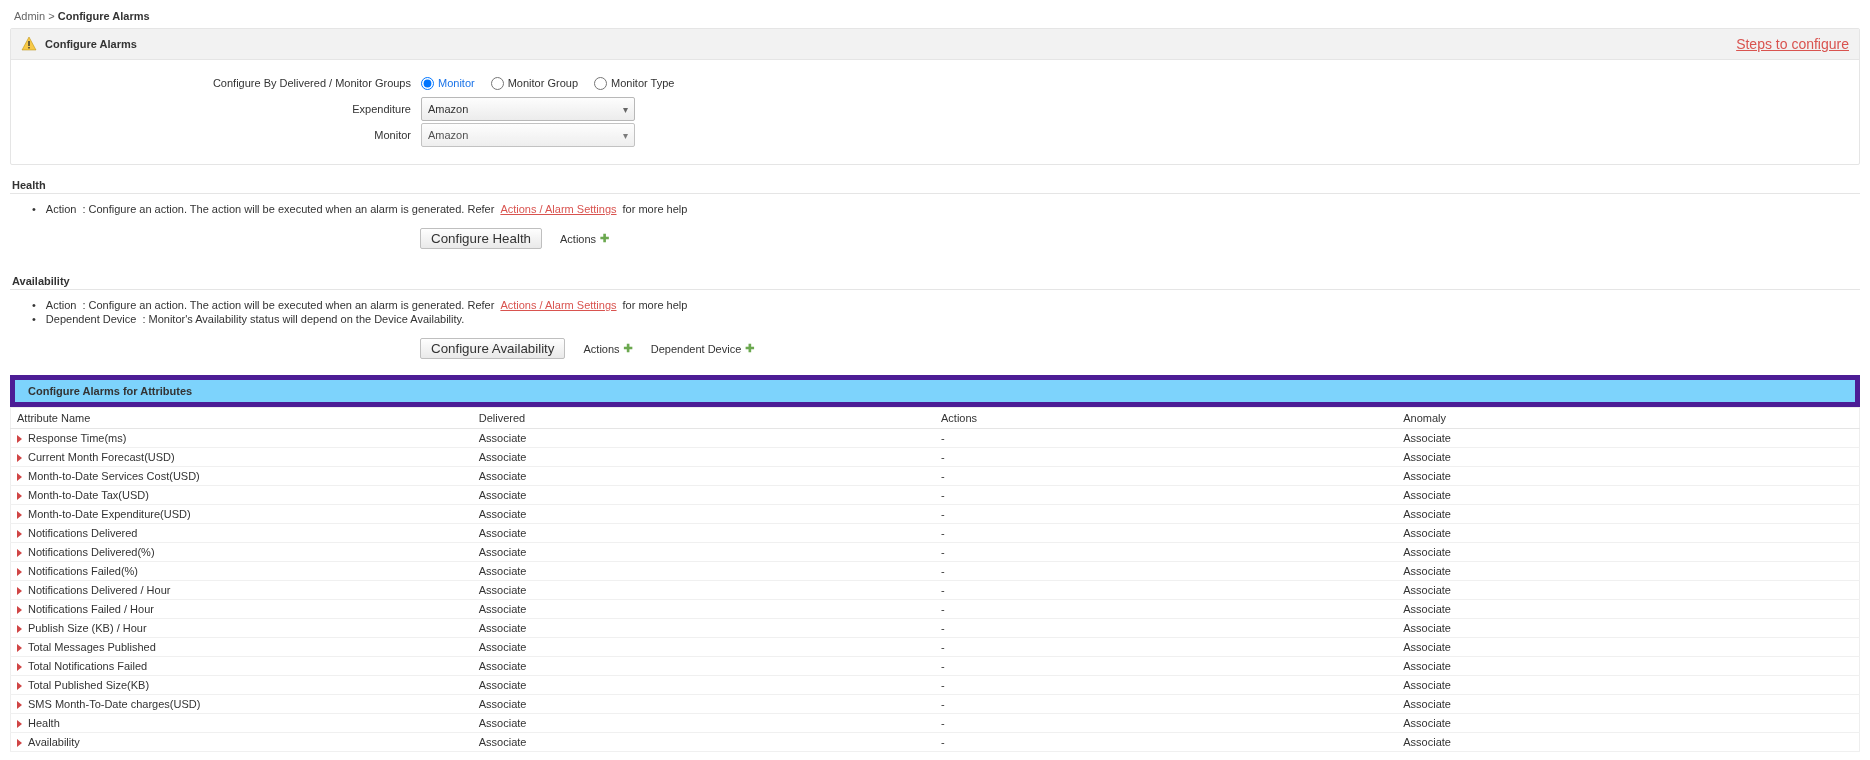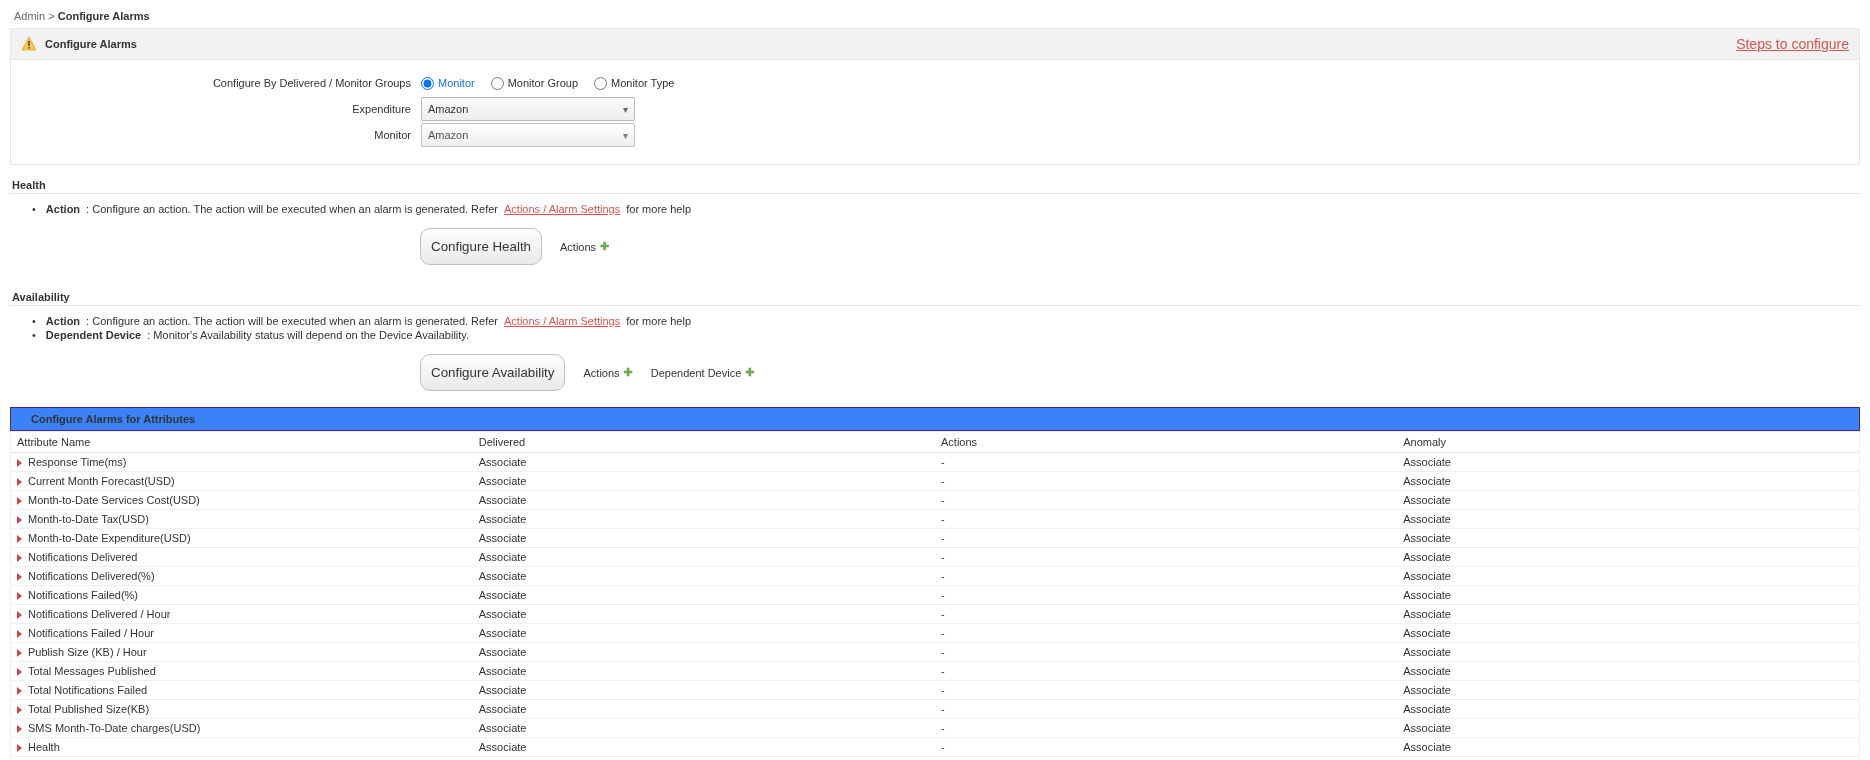--- a/index.html
+++ b/index.html
@@ -18,27 +18,27 @@
   .form-ctrl{display:flex;align-items:center;gap:16px}
   .radio-wrap{display:inline-flex;align-items:center;gap:4px;color:#333}
   .radio-wrap input{margin:0}
   .select-look{width:200px;height:22px;border:1px solid #b8b8b8;border-radius:2px;background:linear-gradient(#fdfdfd,#ececec);display:flex;align-items:center;justify-content:space-between;padding:0 6px;color:#333}
   .select-look.disabledish{opacity:0.85}
   .select-caret{font-size:10px;color:#666}
   .section-title{font-weight:bold;color:#333;padding:4px 2px 2px 2px;border-bottom:1px solid #e5e5e5;margin-top:6px}
   .bullet-list{padding:8px 14px 6px 22px}
   .bullet-list .row{display:flex;gap:6px;align-items:baseline;padding:1px 0;color:#333;flex-wrap:wrap}
   .bullet-list .row::before{content:"•";color:#333;margin-right:4px}
-  .bullet-list b{font-weight:bold}
+  .bullet-list b{font-weight:normal}
   .link-red{color:#d9534f;}
   .btn-bar{display:flex;align-items:center;gap:18px;padding:6px 0 16px 410px}
-  .btn{background:linear-gradient(#fefefe,#e9e9e9);border:1px solid #bfbfbf;border-radius:10px;padding:10px 10px;color:#333;cursor:pointer}
+  .btn{background:linear-gradient(#fefefe,#e9e9e9);border:1px solid #bfbfbf;border-radius:2px;padding:2px 10px;color:#333;cursor:pointer}
   .with-plus{display:inline-flex;align-items:center;gap:4px;color:#333}
   .plus{color:#6ba84f;font-weight:bold}
-  .sub-header{display:flex;align-items:center;background:#3b82f6;border:1px solid #4c1d95;height:22px;padding:0 20px;font-weight:bold;color:#333}
+  .sub-header{display:flex;align-items:center;background:#7dd3fc;border:5px solid #4c1d95;height:22px;padding:0 13px;font-weight:bold;color:#333}
   table.attrs{width:100%;border-collapse:collapse;border:1px solid #eee;margin-top:0}
   table.attrs th{background:#fff;text-align:left;font-weight:normal;padding:4px 6px;border-bottom:1px solid #e5e5e5;color:#333}
   table.attrs td{padding:3px 6px;border-bottom:1px solid #f0f0f0;color:#333;vertical-align:middle}
   table.attrs td.name-cell{white-space:nowrap}
   .arrow-icon{display:inline-block;width:0;height:0;border-top:4px solid transparent;border-bottom:4px solid transparent;border-left:5px solid #d04545;margin-right:6px;vertical-align:middle}
   .assoc{color:#333}
   .dash{color:#333}
   th.col-name{width:25%}
   th.col-thresh{width:25%}
   th.col-actions{width:25%}

